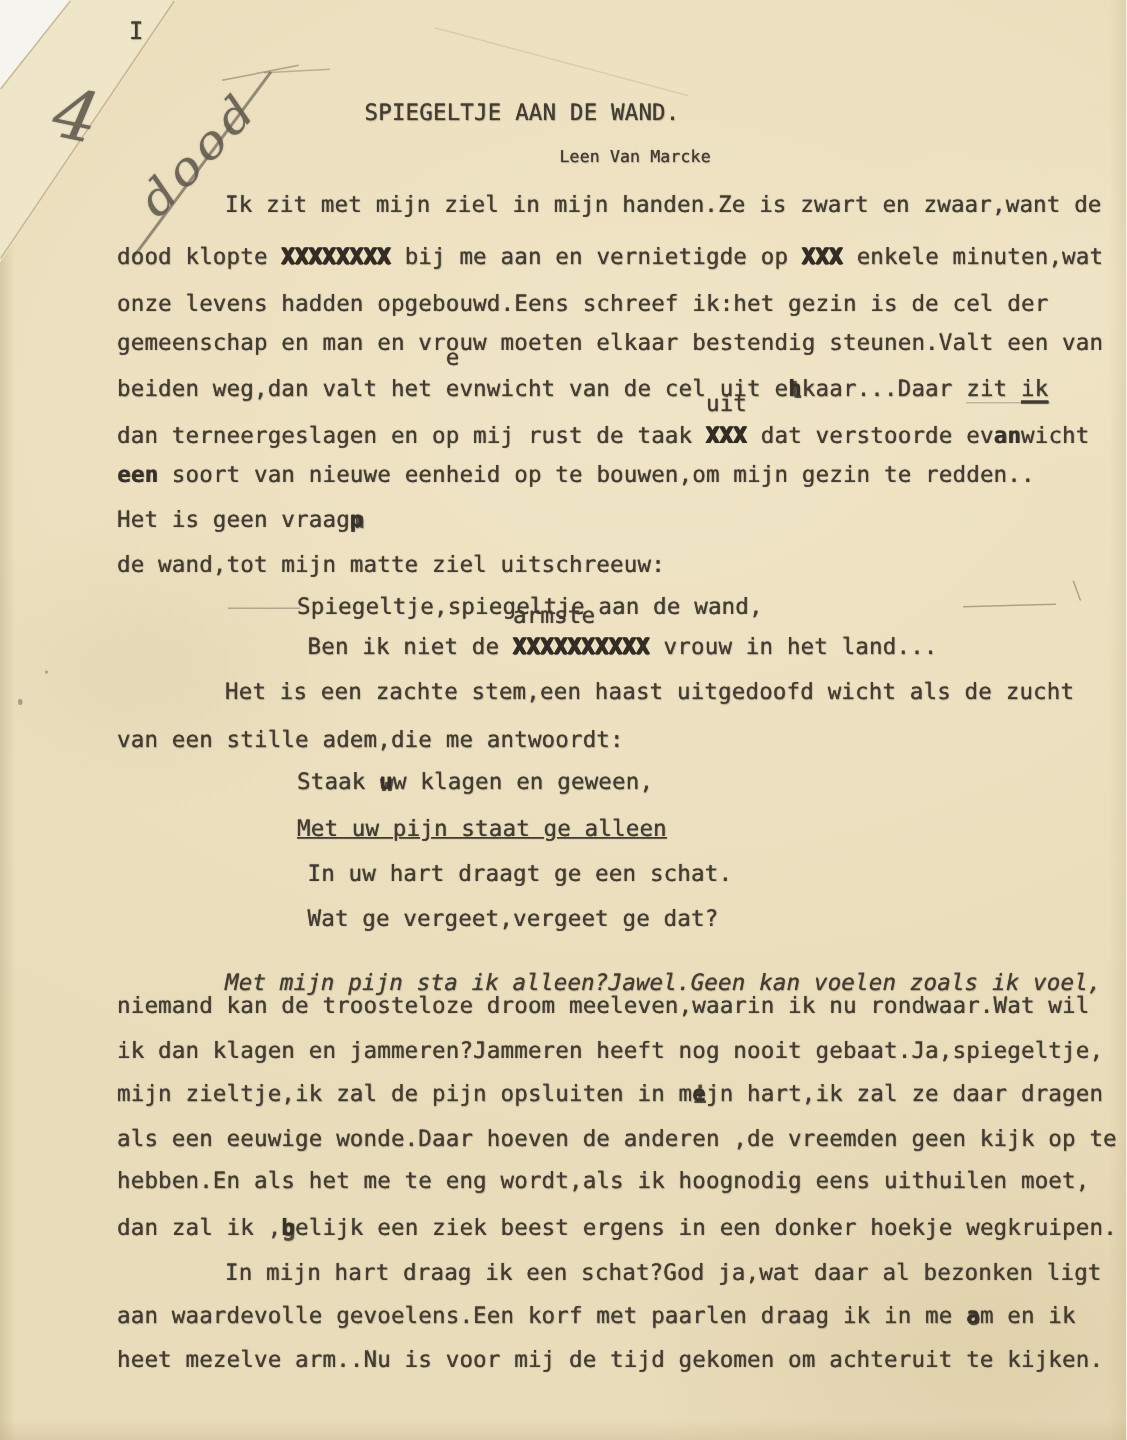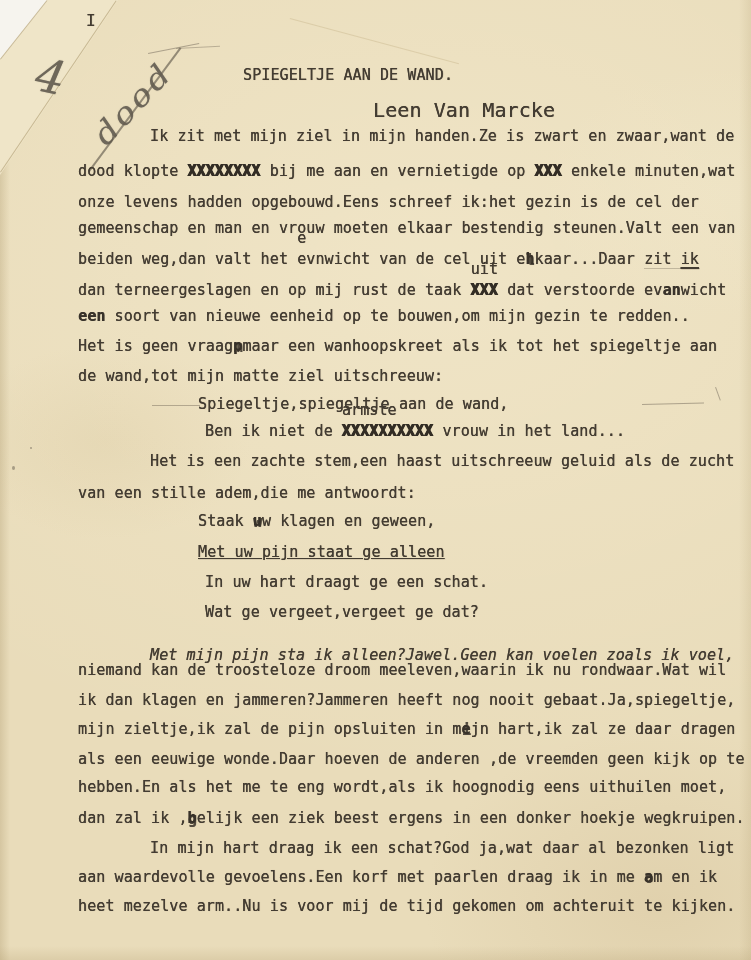--- a/index.html
+++ b/index.html
@@ -21,21 +21,21 @@
       background:#f6f4ee;clip-path:polygon(0 0,47px 0,0 59px);}
   .crease{position:absolute;transform-origin:0 0;border-top:1px solid rgba(165,145,100,0.55);}
   .crease-flap{left:0;top:172px;width:207px;transform:rotate(-56deg);}
   .crease-corner{left:0;top:59px;width:75px;transform:rotate(-51.6deg);border-top-color:rgba(150,130,90,0.45);}
   .crease-top{left:290px;top:18px;width:175px;transform:rotate(15deg);border-top-color:rgba(200,182,140,0.45);}
 
   
   .ink{color:#433c32;text-shadow:0 0 0.6px rgba(62,54,44,0.85), 0.4px 0.4px 0.7px rgba(62,54,44,0.3);}
   .pagenum{position:absolute;left:86px;top:11px;font-size:16px;}
   .title{position:absolute;left:243px;top:66px;font-size:15px;letter-spacing:0.1px;}
-  .author{position:absolute;left:373px;top:98px;font-size:20px;letter-spacing:0.1px;}
+  .author{position:absolute;left:373px;top:98px;font-size:11px;letter-spacing:0.1px;}
   .tline{position:absolute;font-size:15px;letter-spacing:0.1px;white-space:pre;}
   .tline .x{font-weight:bold;color:#332d25;
       text-shadow:0.6px 0 0 #332d25,-0.6px 0 0 #332d25,0 0.4px 0.5px rgba(51,45,37,0.8);}
   .tline .b{font-weight:bold;color:#38322a;text-shadow:0.5px 0 0.5px rgba(56,50,42,0.9);}
   .tline .u{text-decoration:underline;text-underline-offset:3px;text-decoration-thickness:1.5px;}
   .sup{display:inline-block;width:0;overflow:visible;}
   .sup > span{position:relative;top:-21px;display:inline-block;white-space:pre;}
   .ov{position:relative;display:inline-block;font-weight:bold;color:#38322a;}
   .ov .over{position:absolute;left:0.5px;top:0.5px;opacity:0.85;}
 
@@ -83,25 +83,25 @@
   <div class="author ink">Leen Van Marcke</div>
 
   <div class="typed">
       <div class="tline ink" style="left: 150px; top: 127px;"><span>Ik zit met mijn ziel in mijn handen.Ze is zwart en zwaar,want de</span></div>
       <div class="tline ink" style="left: 78px; top: 162px;"><span>dood klopte </span><span class="x">XXXXXXXX</span><span> bij me aan en vernietigde op </span><span class="x">XXX</span><span> enkele minuten,wat</span></div>
       <div class="tline ink" style="left: 78px; top: 193px;"><span>onze levens hadden opgebouwd.Eens schreef ik:het gezin is de cel der</span></div>
       <div class="tline ink" style="left: 78px; top: 219px;"><span>gemeenschap en man en vrouw moeten elkaar bestendig steunen.Valt een van</span></div>
       <div class="tline ink" style="left: 78px; top: 250px;"><span>beiden weg,dan valt het </span><span class="sup"><span>e</span></span><span>evnwicht van de cel uit e</span><span class="ov">h<span class="over">l</span></span><span>kaar...Daar zit </span><span class="u">ik</span></div>
       <div class="tline ink" style="left: 78px; top: 281px;"><span>dan terneergeslagen en op mij rust de taak </span><span class="sup"><span>uit</span></span><span class="x">XXX</span><span> dat verstoorde ev</span><span class="b">an</span><span>wicht</span></div>
       <div class="tline ink" style="left: 78px; top: 307px;"><span class="b">een</span><span> soort van nieuwe eenheid op te bouwen,om mijn gezin te redden..</span></div>
-      <div class="tline ink" style="left: 78px; top: 337px;"><span>Het is geen vraag</span><span class="ov">p<span class="over">m</span></span><span>maar een wanhoopskreet als ik tot het spiegeltje aan</span></div>
+      <div class="tline ink" style="left: 78px; top: 337px;"><span>Het is geen vraag</span><span class="ov">p<span class="over">m</span></span></div>
       <div class="tline ink" style="left: 78px; top: 367px;"><span>de wand,tot mijn matte ziel uitschreeuw:</span></div>
       <div class="tline ink" style="left: 198px; top: 395px; text-align: right;"><span>Spiegeltje,spiegeltje aan de wand,</span></div>
       <div class="tline ink" style="left: 205px; top: 422px;"><span>Ben ik niet de </span><span class="sup"><span>armste</span></span><span class="x">XXXXXXXXXX</span><span> vrouw in het land...</span></div>
-      <div class="tline ink" style="left: 150px; top: 452px;"><span>Het is een zachte stem,een haast uitschreeuw geluid als de zucht</span></div>
+      <div class="tline ink" style="left: 150px; top: 452px;"><span>Het is een zachte stem,een haast uitgedoofd wicht als de zucht</span></div>
       <div class="tline ink" style="left: 78px; top: 484px;"><span>van een stille adem,die me antwoordt:</span></div>
       <div class="tline ink" style="left: 198px; top: 512px;"><span>Staak </span><span class="ov">u<span class="over">w</span></span><span>w klagen en geween,</span></div>
       <div class="tline ink" style="left: 198px; top: 543px; text-decoration: underline;"><span>Met uw pijn staat ge alleen</span></div>
       <div class="tline ink" style="left: 205px; top: 573px;"><span>In uw hart draagt ge een schat.</span></div>
       <div class="tline ink" style="left: 205px; top: 603px;"><span>Wat ge vergeet,vergeet ge dat?</span></div>
       <div class="tline ink" style="left: 150px; top: 646px; font-style: italic;"><span>Met mijn pijn sta ik alleen?Jawel.Geen kan voelen zoals ik voel,</span></div>
       <div class="tline ink" style="left: 78px; top: 661px;"><span>niemand kan de troosteloze droom meeleven,waarin ik nu rondwaar.Wat wil</span></div>
       <div class="tline ink" style="left: 78px; top: 691px;"><span>ik dan klagen en jammeren?Jammeren heeft nog nooit gebaat.Ja,spiegeltje,</span></div>
       <div class="tline ink" style="left: 78px; top: 720px;"><span>mijn zieltje,ik zal de pijn opsluiten in m</span><span class="ov">e<span class="over">i</span></span><span>jn hart,ik zal ze daar dragen</span></div>
       <div class="tline ink" style="left: 78px; top: 750px;"><span>als een eeuwige wonde.Daar hoeven de anderen ,de vreemden geen kijk op te</span></div>

